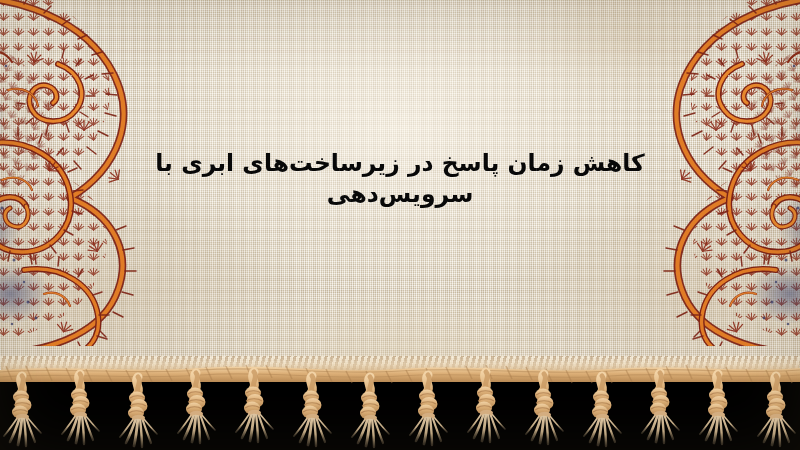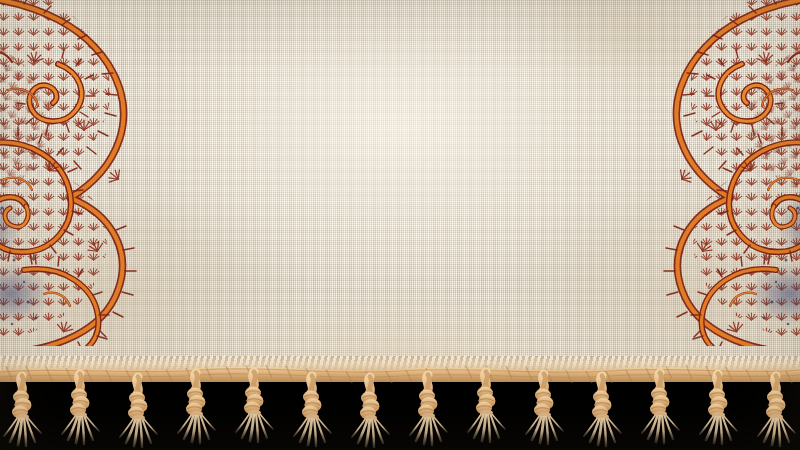--- a/index.html
+++ b/index.html
@@ -499,20 +499,22 @@
               <path d="M0,8 L5,0"></path>
             <path d="M0,8 L-8,3"></path>
               <path d="M0,8 L8,3"></path>
           </g>
         </g>
       </g>
     </svg>
   </div>
 
   <div class="title">
+    <span class="ln">کاهش زمان پاسخ در زیرساخت‌های ابری با</span>
+    <span class="ln">سرویس‌دهی</span>
   </div>
 
   <div class="fringe">
     <svg viewBox="0 0 800 90" xmlns="http://www.w3.org/2000/svg" preserveAspectRatio="none">
       <defs>
         <linearGradient id="cordg" x1="0" y1="0" x2="0" y2="1">
           <stop offset="0%" stop-color="#f2d3a6"></stop>
           <stop offset="45%" stop-color="#dcaf77"></stop>
           <stop offset="100%" stop-color="#b98a55"></stop>
         </linearGradient>

